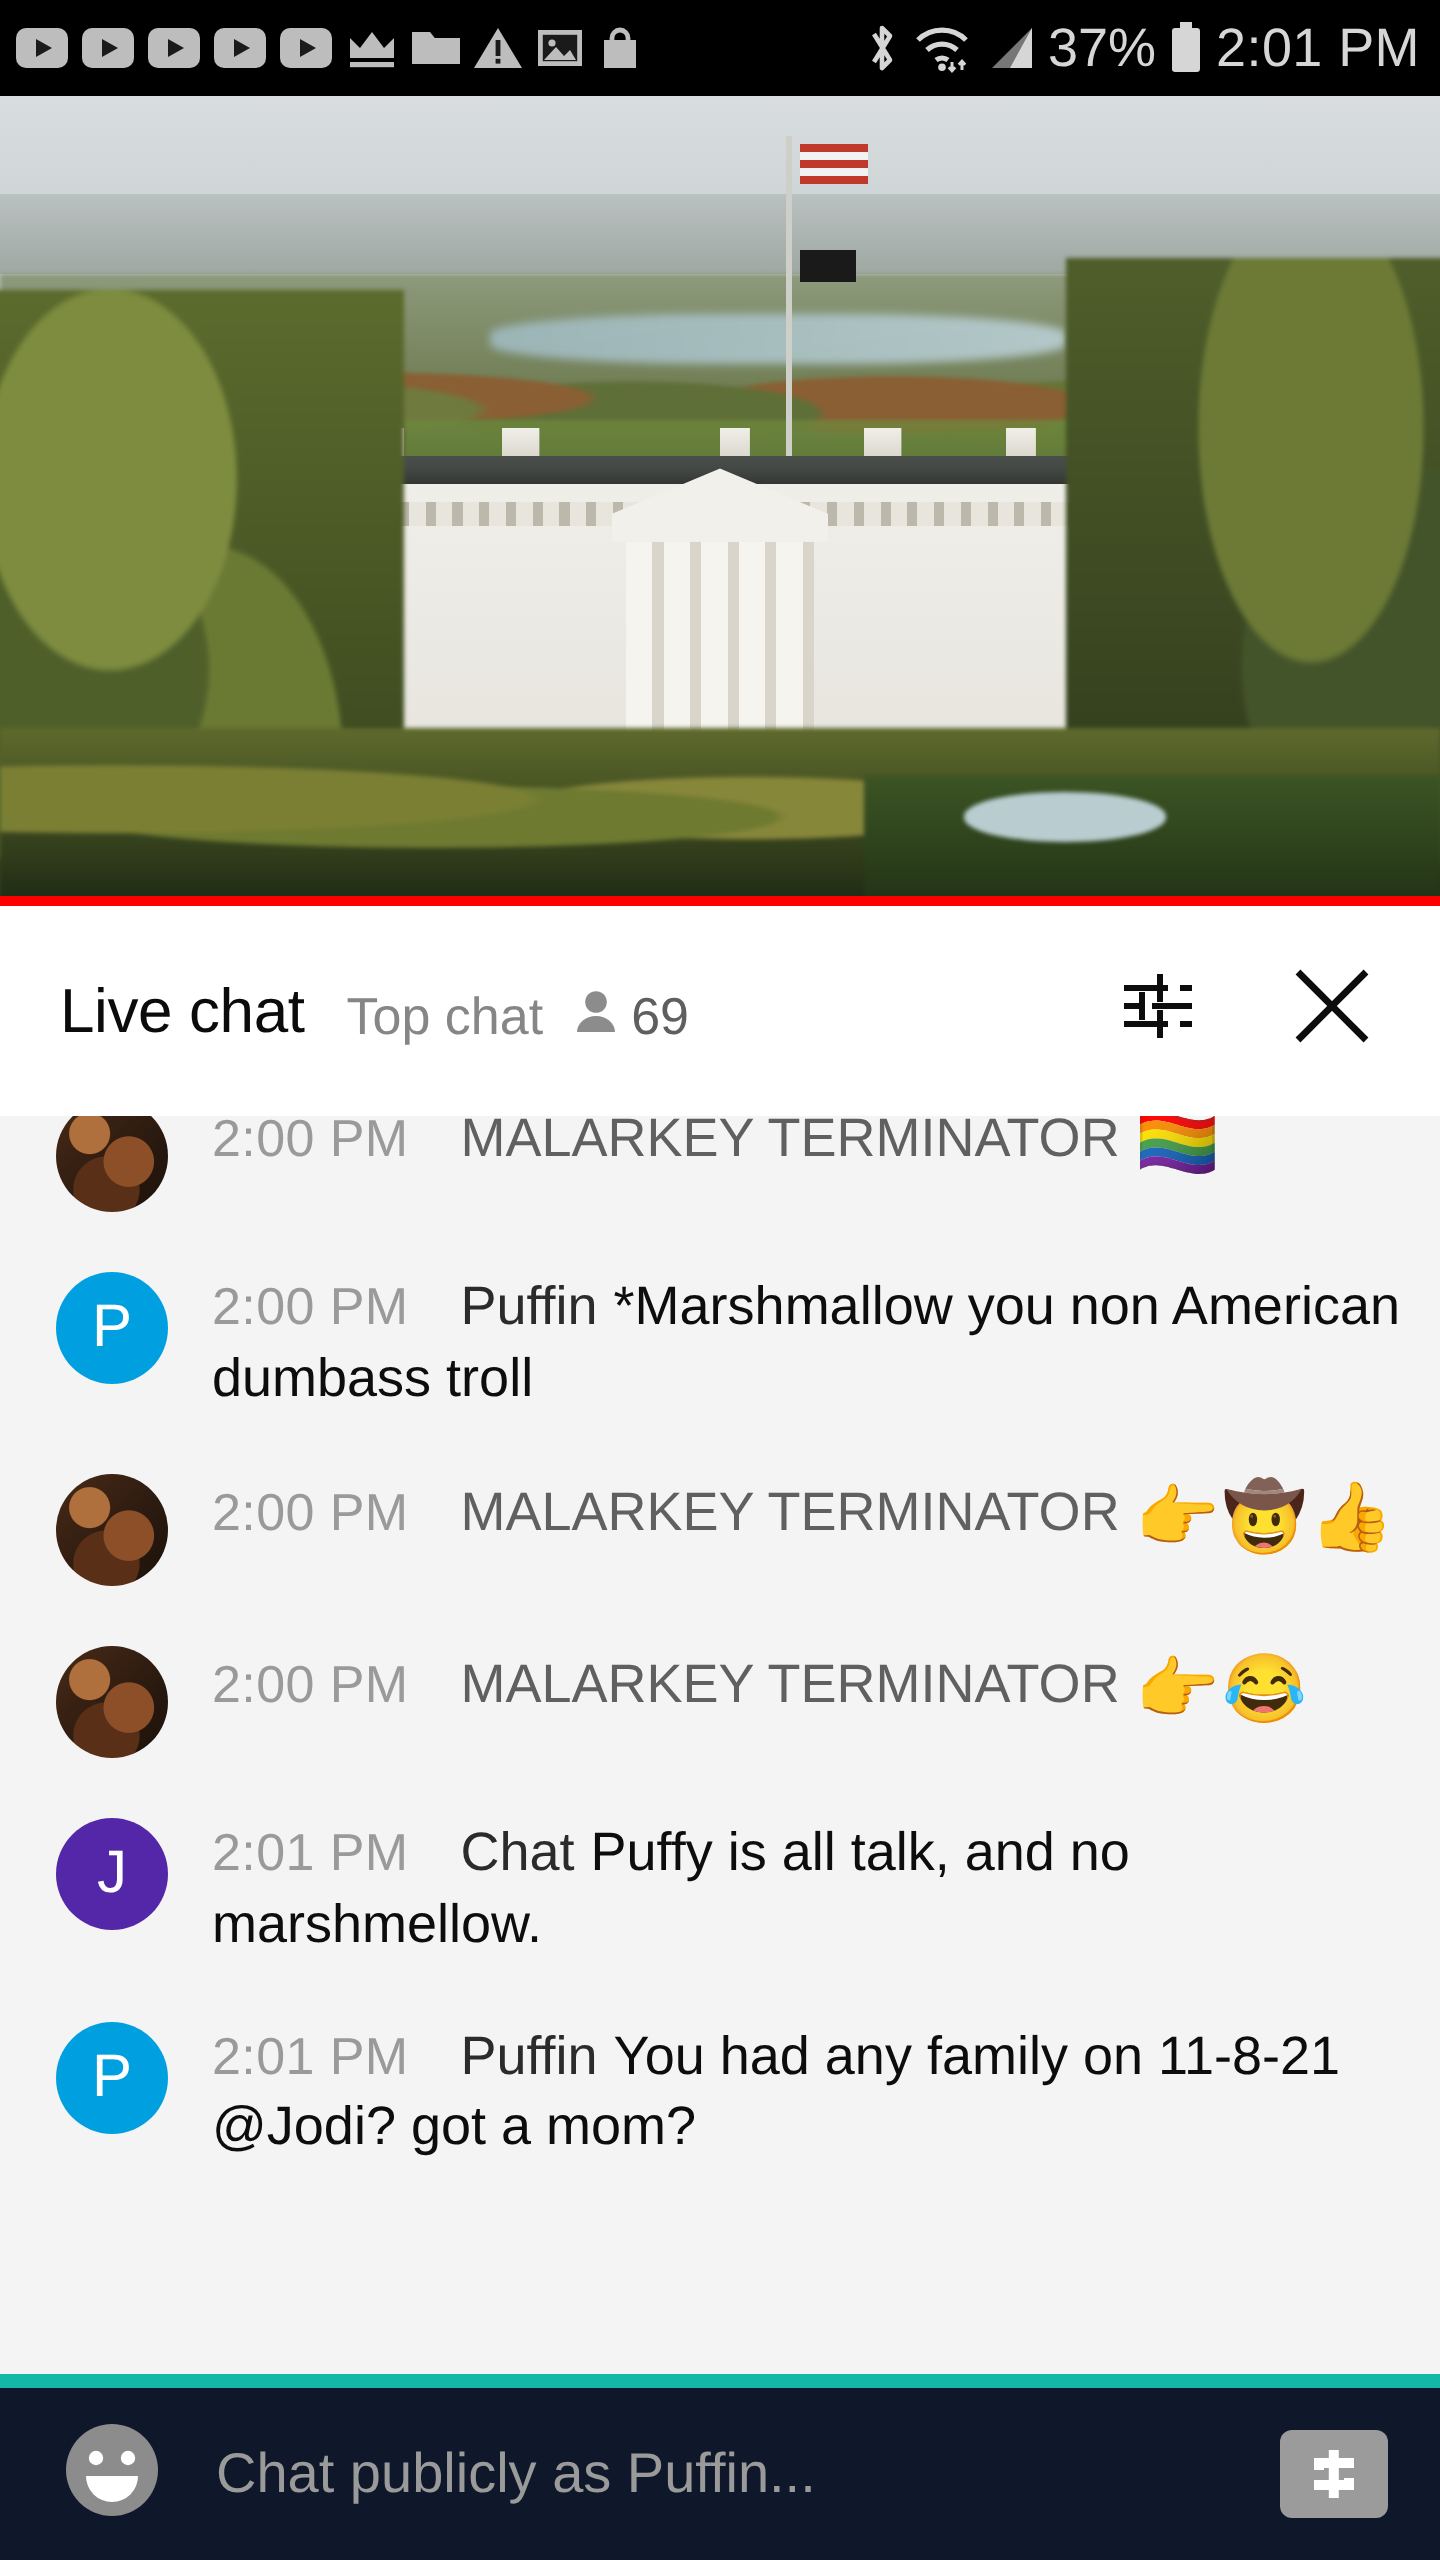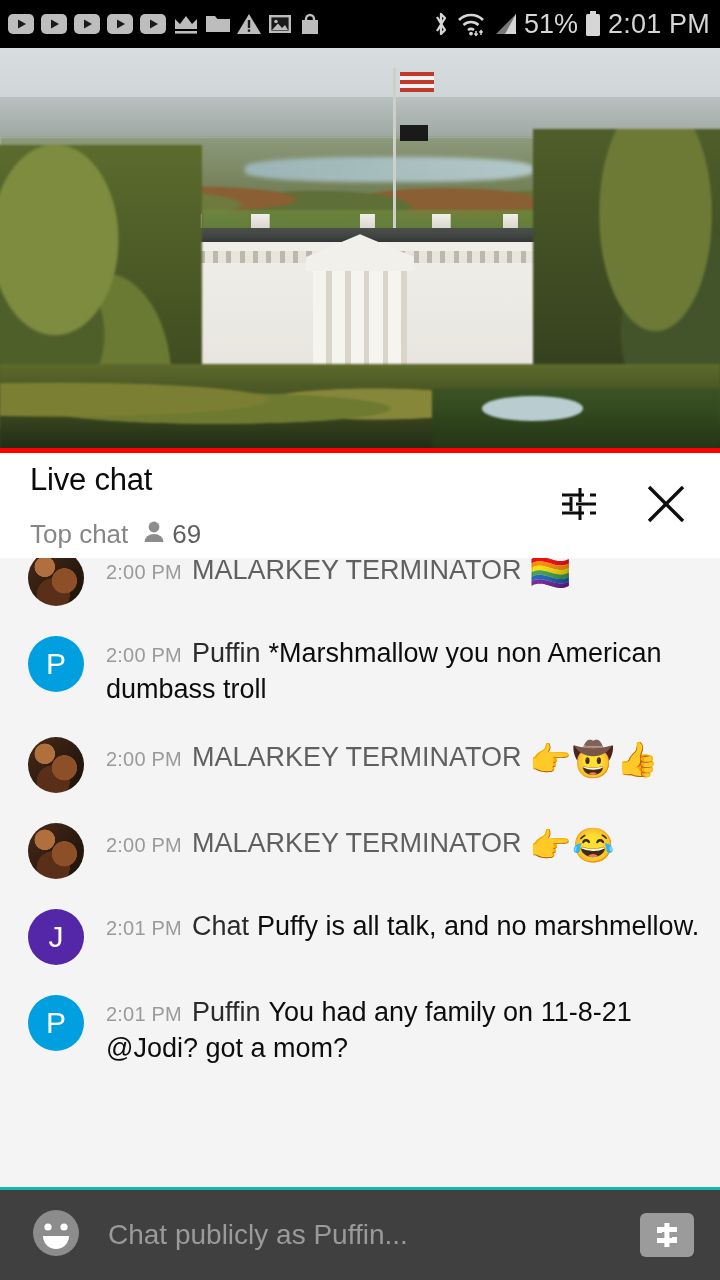--- a/index.html
+++ b/index.html
@@ -138,21 +138,21 @@
   .progress {
     position:absolute; left:0; bottom:0; width:100%; height:5px; background:#ff0000;
   }
 
   
   .chat-header {
     flex:0 0 105px; background:#fff;
     display:flex; align-items:center; justify-content:space-between;
     padding:0 24px 0 30px;
   }
-  .ch-left { display:flex; flex-direction:column; justify-content:center; gap:21px; }
+  .ch-left { display:flex; flex-direction:row; justify-content:center; gap:21px; }
   .ch-title { font-size:31px; color:#0b0b0b; letter-spacing:-.2px; }
   .ch-sub { display:flex; align-items:flex-end; gap:14px; }
   .ch-subtitle { font-size:26px; color:#868686; }
   .ch-viewers { display:flex; align-items:center; gap:6px; }
   .ch-count { font-size:26px; color:#5f5f5f; }
   .ch-right { display:flex; align-items:center; gap:42px; padding-right:6px; }
 
   
   .chat-list {
     flex:1 1 auto; background:#f4f4f4; overflow:hidden; position:relative;
@@ -173,29 +173,29 @@
       radial-gradient(circle at 30% 30%, #b0703d 0 18%, transparent 19%),
       radial-gradient(circle at 65% 55%, #8c4f28 0 26%, transparent 27%),
       radial-gradient(circle at 45% 80%, #5a2f18 0 30%, transparent 31%),
       linear-gradient(135deg,#4a2a16,#2a1a10 60%,#1c1109);
   }
   .msg-body {
     margin-left:22px; padding-top:2px;
     font-size:27px; line-height:1.32; color:#0d0d0d;
     word-break:break-word;
   }
-  .ts { color:#9a9a9a; font-size:20px; margin-right:10px; letter-spacing:.2px; }
+  .ts { color:#9a9a9a; font-size:26px; margin-right:26px; letter-spacing:.2px; }
   .author { font-weight:normal; color:#606060; margin-right:8px; }
   .author.dark { color:#2b2b2b; }
   .emoji { font-size:34px; vertical-align:-5px; letter-spacing:1px; }
   .txt { color:#0d0d0d; }
 
   
   .input-bar {
-    flex:0 0 93px; background:#404040; border-top:3px solid #14b8a6;
+    flex:0 0 93px; background:#0f172a; border-top:7px solid #14b8a6;
     display:flex; align-items:center; padding:0 26px 0 30px; gap:26px;
   }
   .emoji-btn { flex:0 0 52px; }
   .chat-input {
     flex:1 1 auto; border:none; outline:none; background:transparent;
     font-family:"Liberation Sans", sans-serif;
     font-size:28px; color:#8e8e8e;
   }
   .chat-input::placeholder { color:#9a9a9a; opacity:1; }
   .money-btn {
@@ -288,21 +288,21 @@
           <path d="M20 20 v4 M18.4 22.6 L20 24.4 L21.6 22.6" stroke="#d6d6d6" stroke-width="1.5" fill="none"></path>
           <path d="M25 24 v-4 M23.4 21.4 L25 19.6 L26.6 21.4" stroke="#d6d6d6" stroke-width="1.5" fill="none"></path>
         </svg>
       </span>
       <span class="sb-ico">
         <svg width="26" height="26" viewBox="0 0 26 26">
             <path d="M24 3 V23 H4 Z" fill="#777"></path>
             <path d="M24 3 V23 H13 Z" fill="#d6d6d6"></path>
           </svg>
       </span>
-      <span class="sb-pct">51%</span>
+      <span class="sb-pct">37%</span>
       <span class="sb-ico">
         <svg width="18" height="28" viewBox="0 0 18 28">
             <rect x="6" y="1" width="6" height="3" fill="#d6d6d6"></rect>
             <rect x="2" y="4" width="14" height="22" rx="1.6" fill="#d6d6d6"></rect>
           </svg>
       </span>
       <span class="sb-txt">2:01 PM</span>
     </div>
   </div>
 

